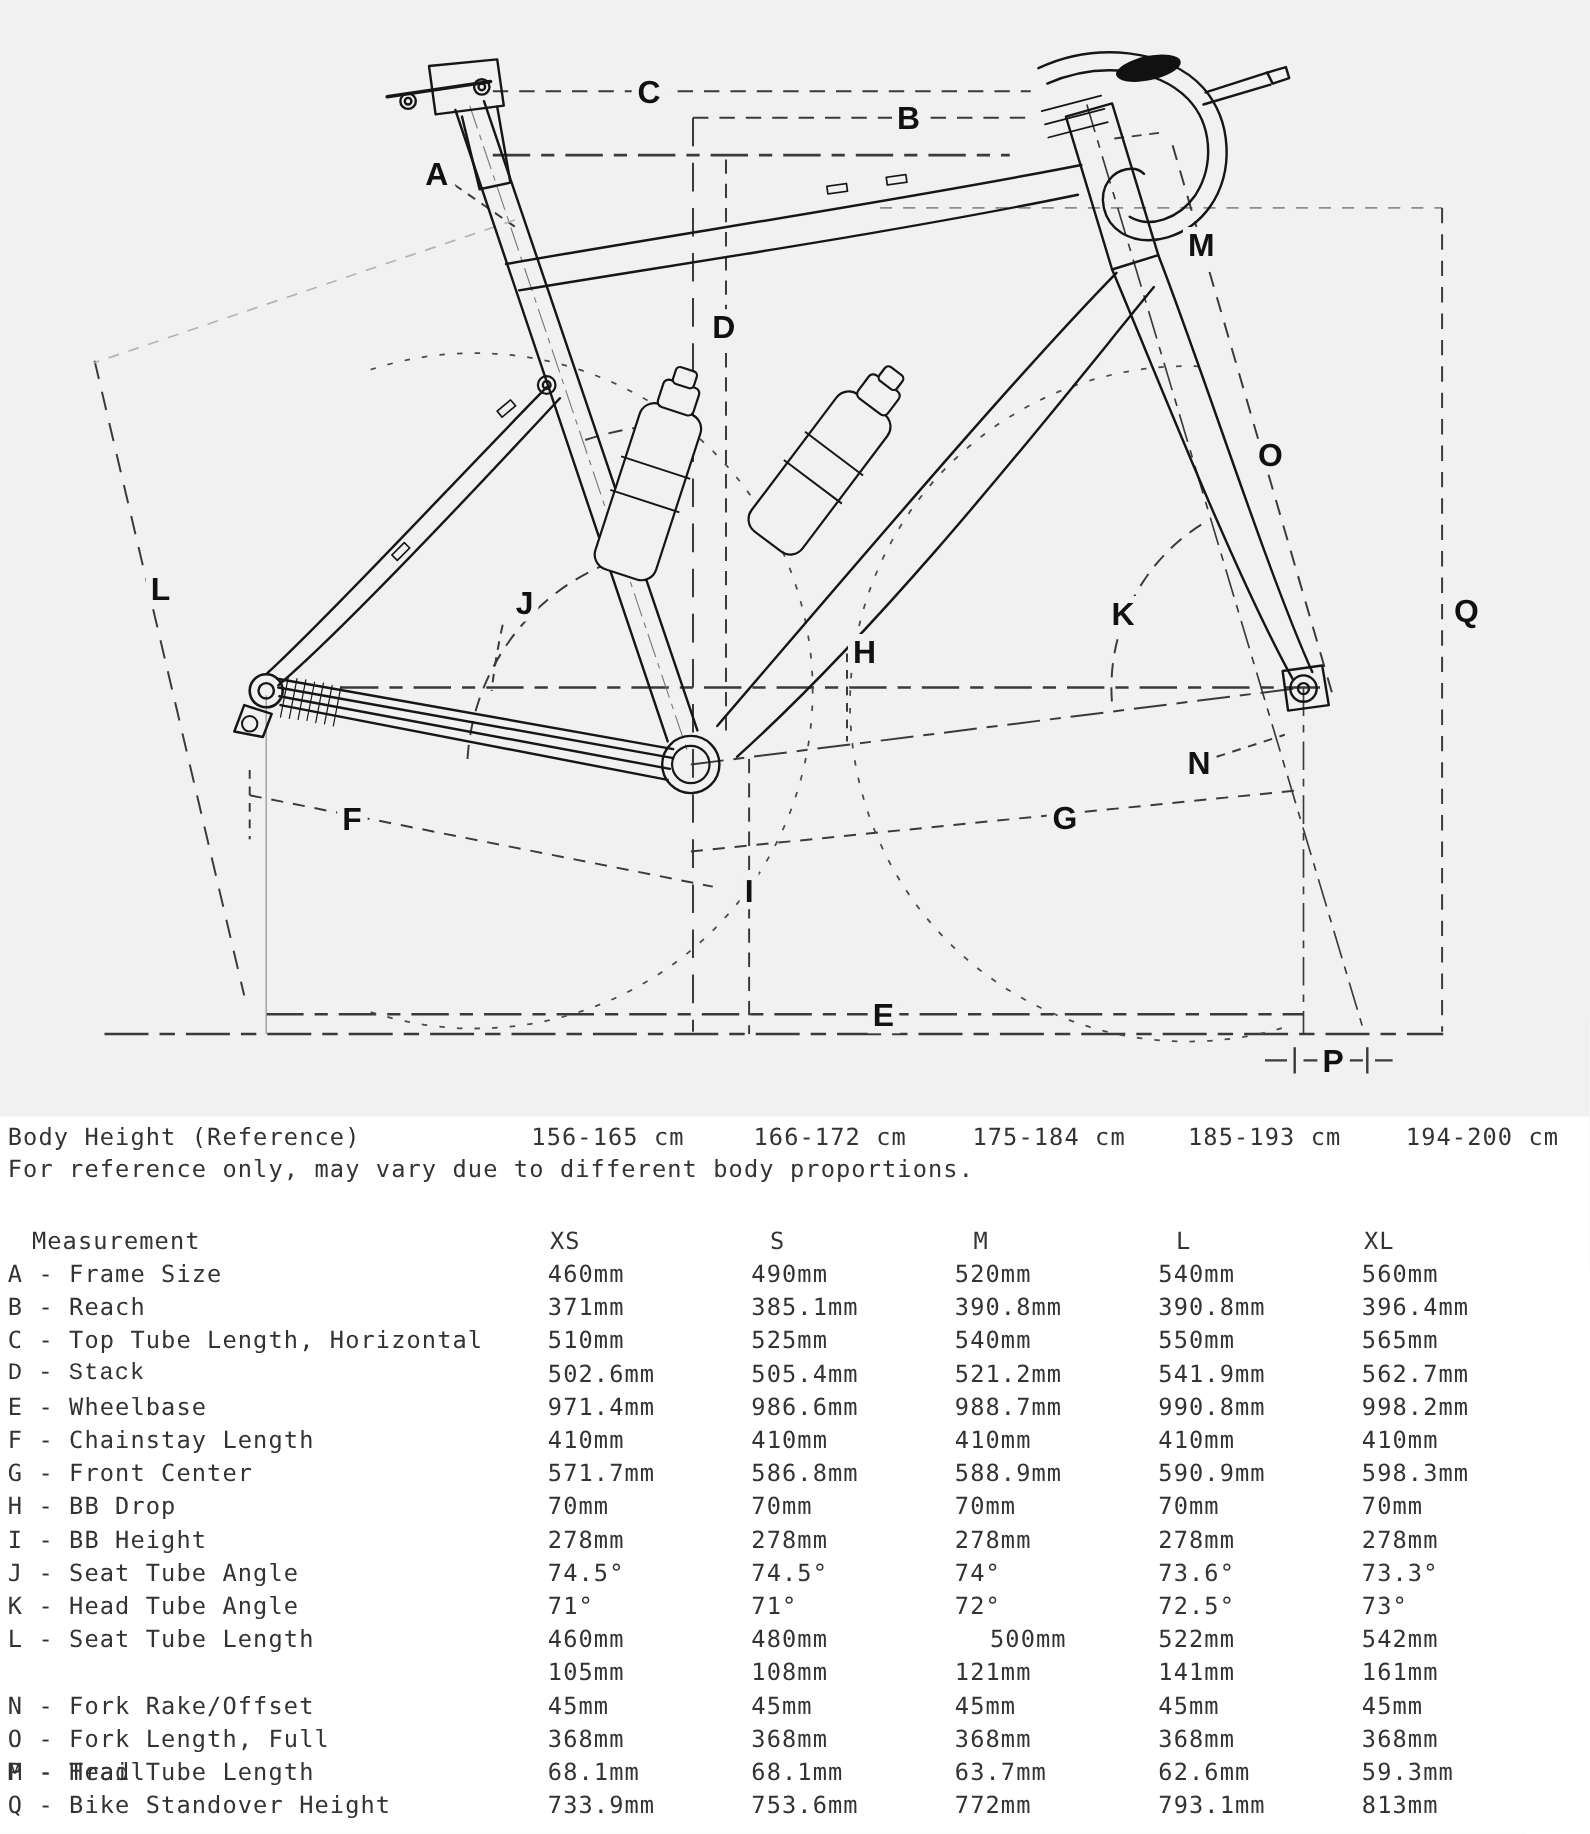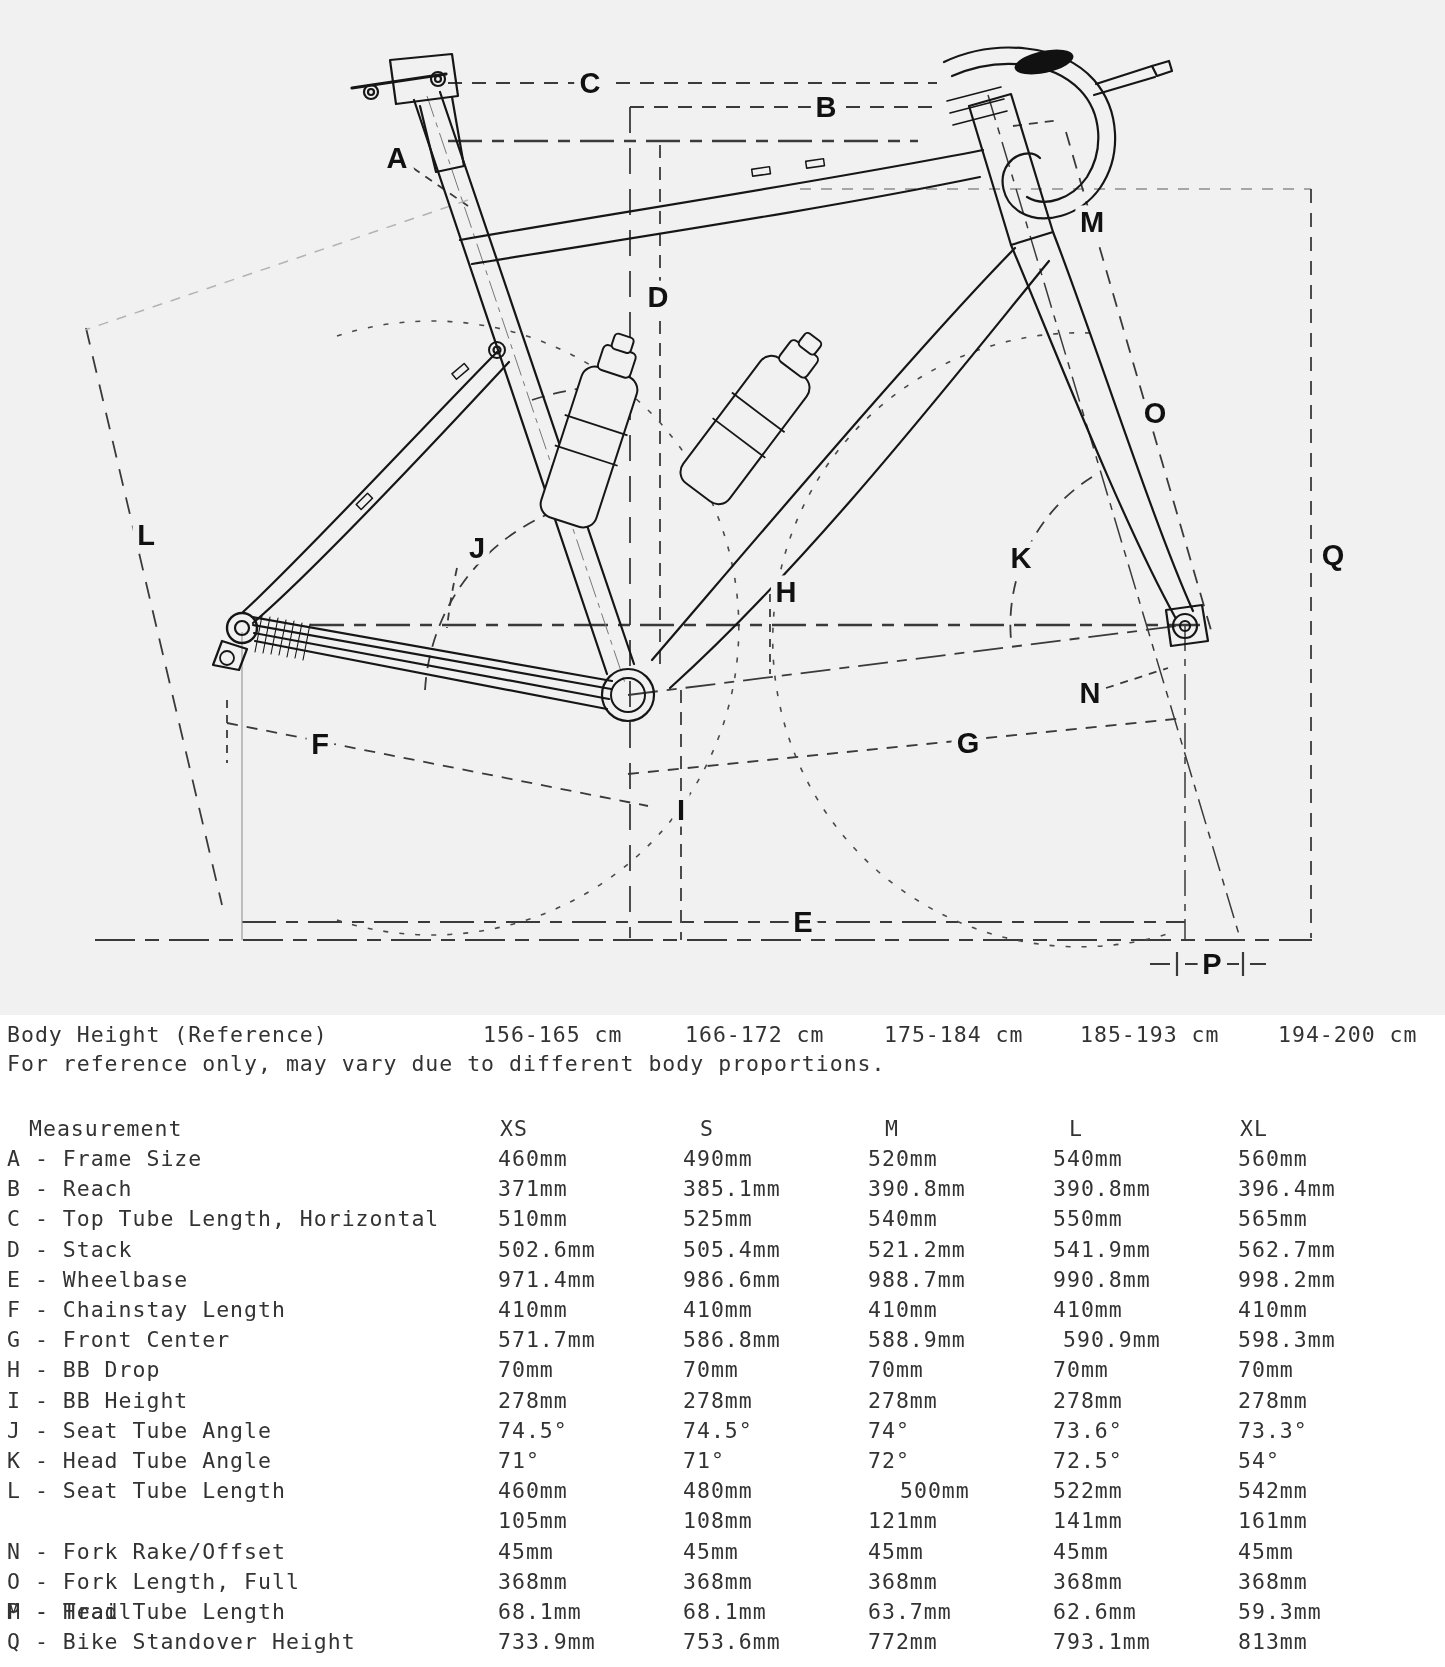--- a/index.html
+++ b/index.html
@@ -190,21 +190,21 @@
     <span class="txt trow-val c2" style="top: 1176.2px;">385.1mm</span>
     <span class="txt trow-val c3" style="top: 1176.2px;">390.8mm</span>
     <span class="txt trow-val c4" style="top: 1176.2px;">390.8mm</span>
     <span class="txt trow-val c5" style="top: 1176.2px;">396.4mm</span>
     <span class="txt trow-label" style="top: 1206.4px;">C - Top Tube Length, Horizontal</span>
     <span class="txt trow-val c1" style="top: 1206.4px;">510mm</span>
     <span class="txt trow-val c2" style="top: 1206.4px;">525mm</span>
     <span class="txt trow-val c3" style="top: 1206.4px;">540mm</span>
     <span class="txt trow-val c4" style="top: 1206.4px;">550mm</span>
     <span class="txt trow-val c5" style="top: 1206.4px;">565mm</span>
-    <span class="txt trow-label" style="top: 1236.6px;">D - Stack</span>
+    <span class="txt trow-label" style="top: 1236.6px; font-family: Liberation Mono, monospace;">D - Stack</span>
     <span class="txt trow-val c1" style="top: 1236.6px;">502.6mm</span>
     <span class="txt trow-val c2" style="top: 1236.6px;">505.4mm</span>
     <span class="txt trow-val c3" style="top: 1236.6px;">521.2mm</span>
     <span class="txt trow-val c4" style="top: 1236.6px;">541.9mm</span>
     <span class="txt trow-val c5" style="top: 1236.6px;">562.7mm</span>
     <span class="txt trow-label" style="top: 1266.8px;">E - Wheelbase</span>
     <span class="txt trow-val c1" style="top: 1266.8px;">971.4mm</span>
     <span class="txt trow-val c2" style="top: 1266.8px;">986.6mm</span>
     <span class="txt trow-val c3" style="top: 1266.8px;">988.7mm</span>
     <span class="txt trow-val c4" style="top: 1266.8px;">990.8mm</span>
@@ -212,21 +212,21 @@
     <span class="txt trow-label" style="top: 1297px;">F - Chainstay Length</span>
     <span class="txt trow-val c1" style="top: 1297px;">410mm</span>
     <span class="txt trow-val c2" style="top: 1297px;">410mm</span>
     <span class="txt trow-val c3" style="top: 1297px;">410mm</span>
     <span class="txt trow-val c4" style="top: 1297px;">410mm</span>
     <span class="txt trow-val c5" style="top: 1297px;">410mm</span>
     <span class="txt trow-label" style="top: 1327.2px;">G - Front Center</span>
     <span class="txt trow-val c1" style="top: 1327.2px;">571.7mm</span>
     <span class="txt trow-val c2" style="top: 1327.2px;">586.8mm</span>
     <span class="txt trow-val c3" style="top: 1327.2px;">588.9mm</span>
-    <span class="txt trow-val c4" style="top: 1327.2px; margin-left: 10px;">590.9mm</span>
+    <span class="txt trow-val c4" style="top: 1327.2px;">590.9mm</span>
     <span class="txt trow-val c5" style="top: 1327.2px;">598.3mm</span>
     <span class="txt trow-label" style="top: 1357.4px;">H - BB Drop</span>
     <span class="txt trow-val c1" style="top: 1357.4px;">70mm</span>
     <span class="txt trow-val c2" style="top: 1357.4px;">70mm</span>
     <span class="txt trow-val c3" style="top: 1357.4px;">70mm</span>
     <span class="txt trow-val c4" style="top: 1357.4px;">70mm</span>
     <span class="txt trow-val c5" style="top: 1357.4px;">70mm</span>
     <span class="txt trow-label" style="top: 1387.6px;">I - BB Height</span>
     <span class="txt trow-val c1" style="top: 1387.6px;">278mm</span>
     <span class="txt trow-val c2" style="top: 1387.6px;">278mm</span>
@@ -237,21 +237,21 @@
     <span class="txt trow-val c1" style="top: 1417.8px;">74.5°</span>
     <span class="txt trow-val c2" style="top: 1417.8px;">74.5°</span>
     <span class="txt trow-val c3" style="top: 1417.8px;">74°</span>
     <span class="txt trow-val c4" style="top: 1417.8px;">73.6°</span>
     <span class="txt trow-val c5" style="top: 1417.8px;">73.3°</span>
     <span class="txt trow-label" style="top: 1448px;">K - Head Tube Angle</span>
     <span class="txt trow-val c1" style="top: 1448px;">71°</span>
     <span class="txt trow-val c2" style="top: 1448px;">71°</span>
     <span class="txt trow-val c3" style="top: 1448px;">72°</span>
     <span class="txt trow-val c4" style="top: 1448px;">72.5°</span>
-    <span class="txt trow-val c5" style="top: 1448px;">54°</span>
+    <span class="txt trow-val c5" style="top: 1448px;">73°</span>
     <span class="txt trow-label" style="top: 1478.2px;">L - Seat Tube Length</span>
     <span class="txt trow-val c1" style="top: 1478.2px;">460mm</span>
     <span class="txt trow-val c2" style="top: 1478.2px;">480mm</span>
     <span class="txt trow-val c3" style="top: 1478.2px; margin-left: 32px;">500mm</span>
     <span class="txt trow-val c4" style="top: 1478.2px;">522mm</span>
     <span class="txt trow-val c5" style="top: 1478.2px;">542mm</span>
     <span class="txt trow-label" style="top: 1599px;">M - Head Tube Length</span>
     <span class="txt trow-val c1" style="top: 1508.4px;">105mm</span>
     <span class="txt trow-val c2" style="top: 1508.4px;">108mm</span>
     <span class="txt trow-val c3" style="top: 1508.4px;">121mm</span>

